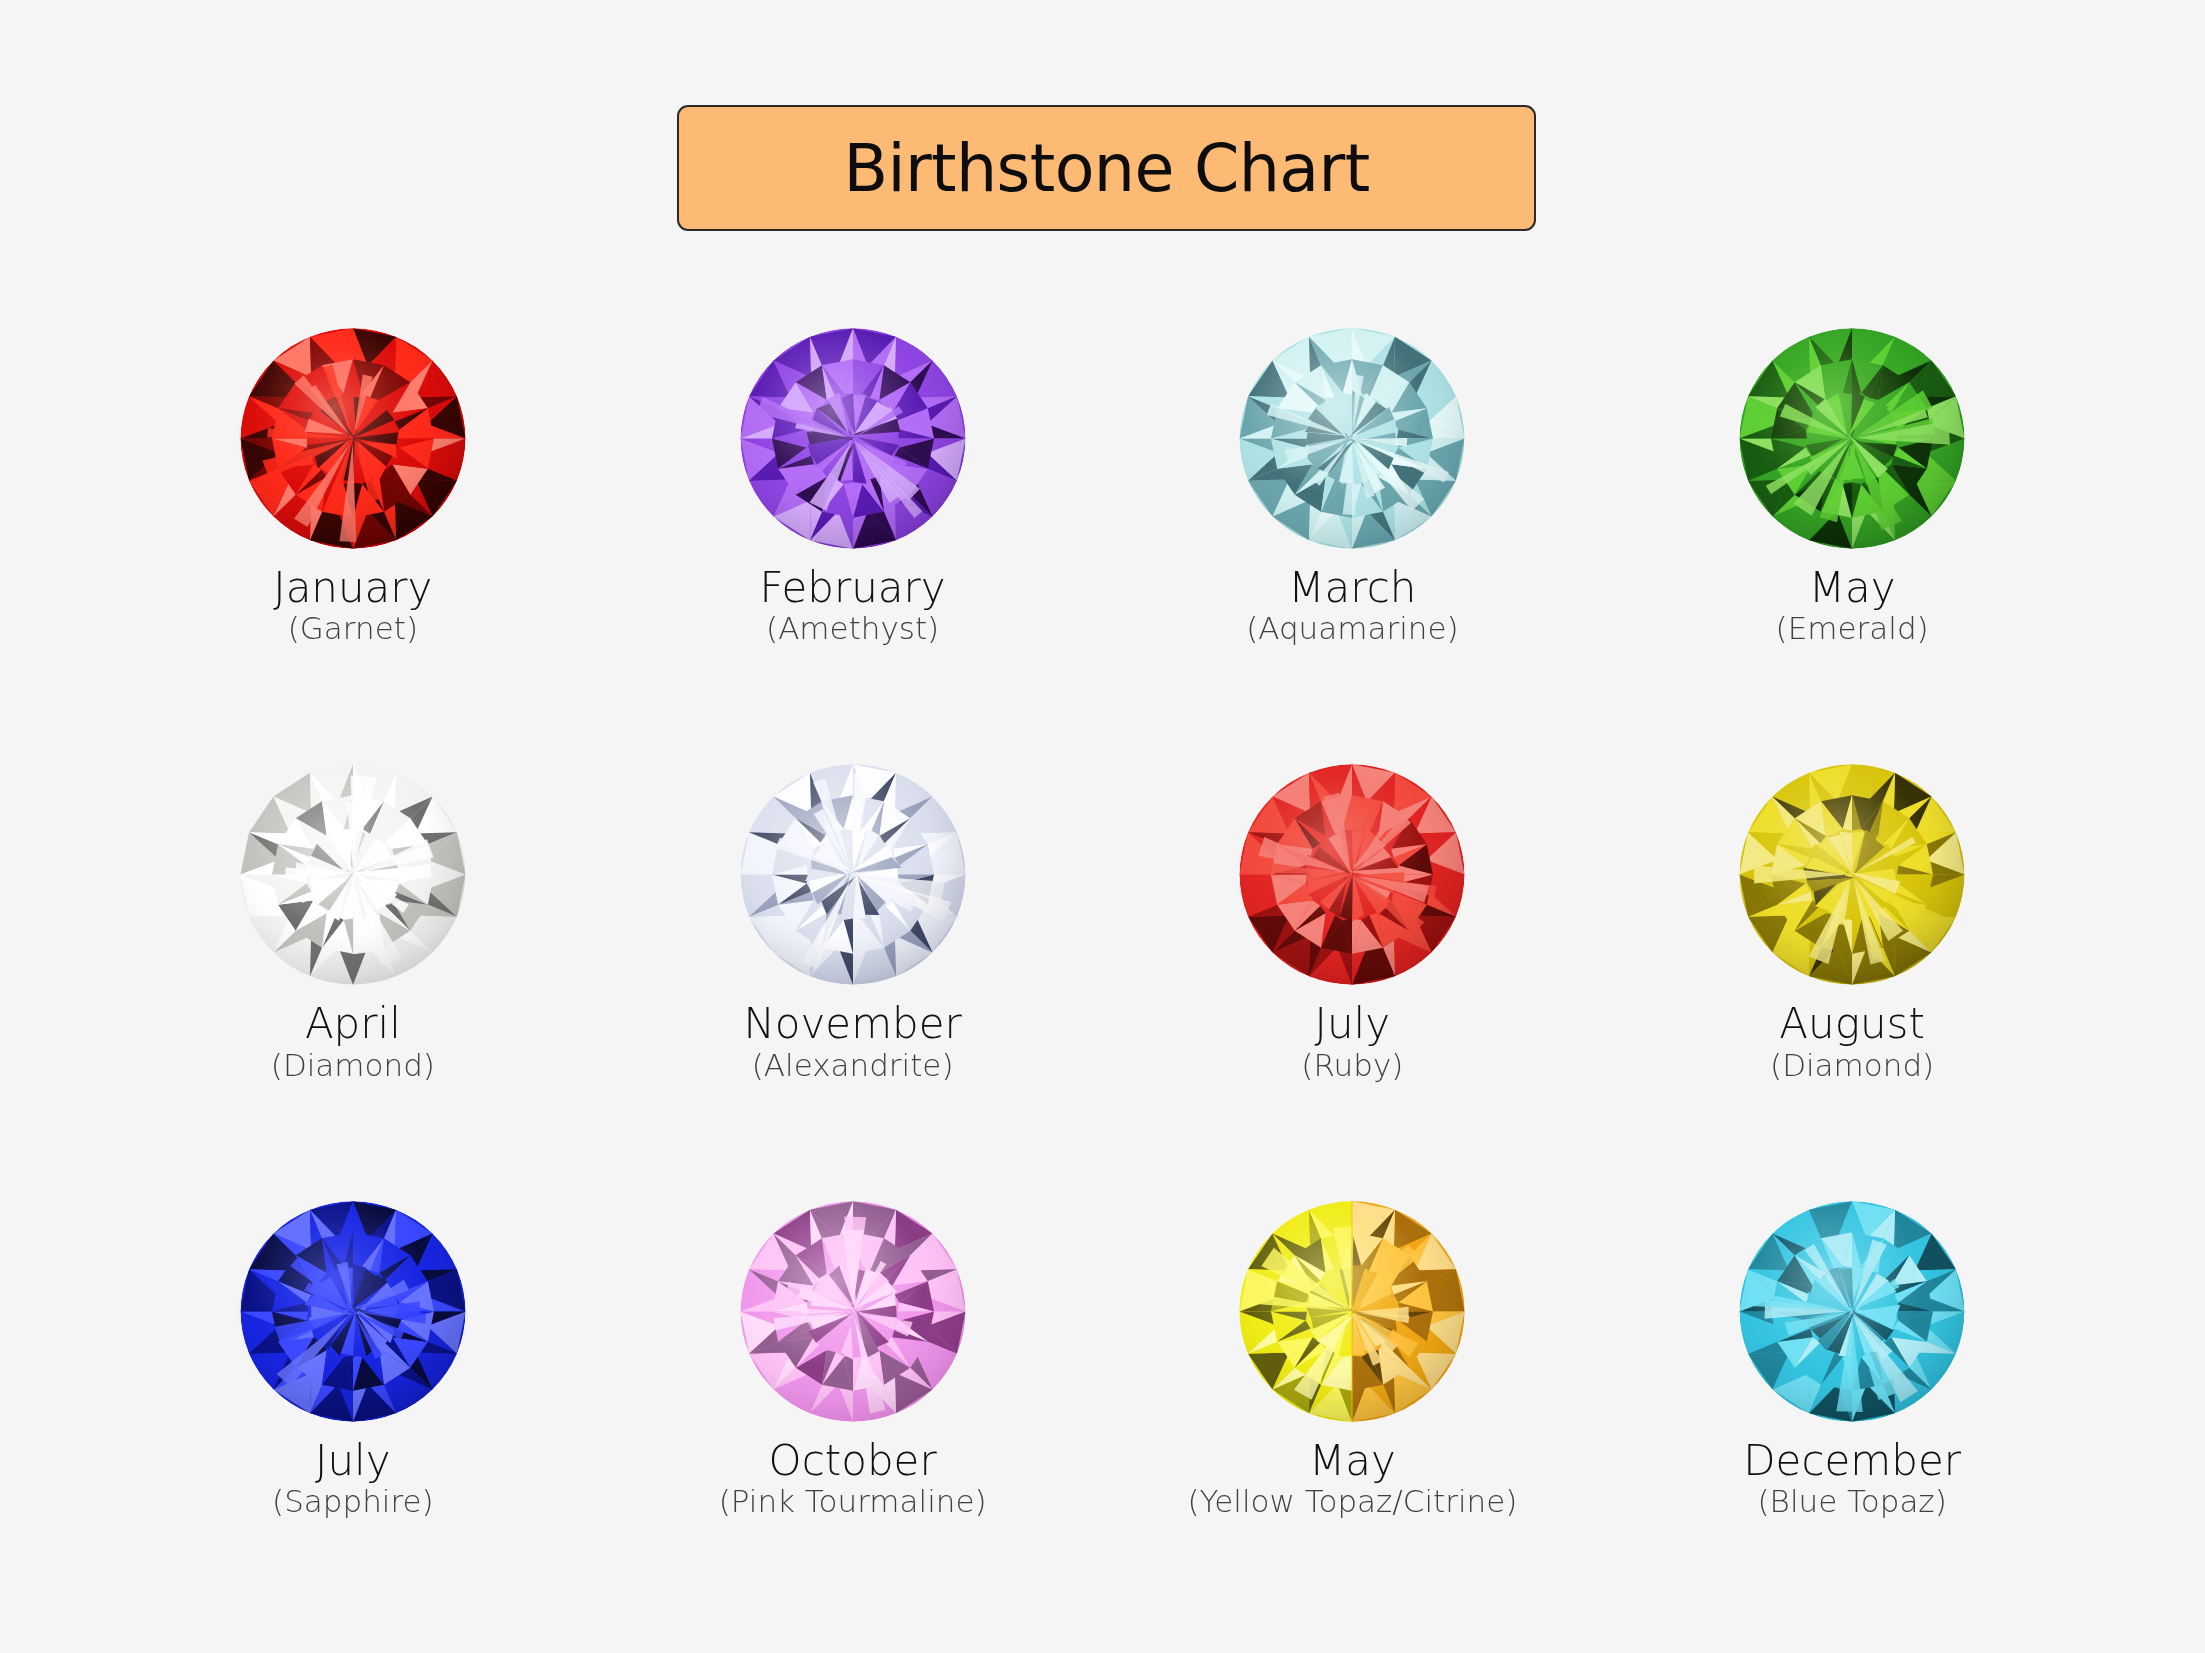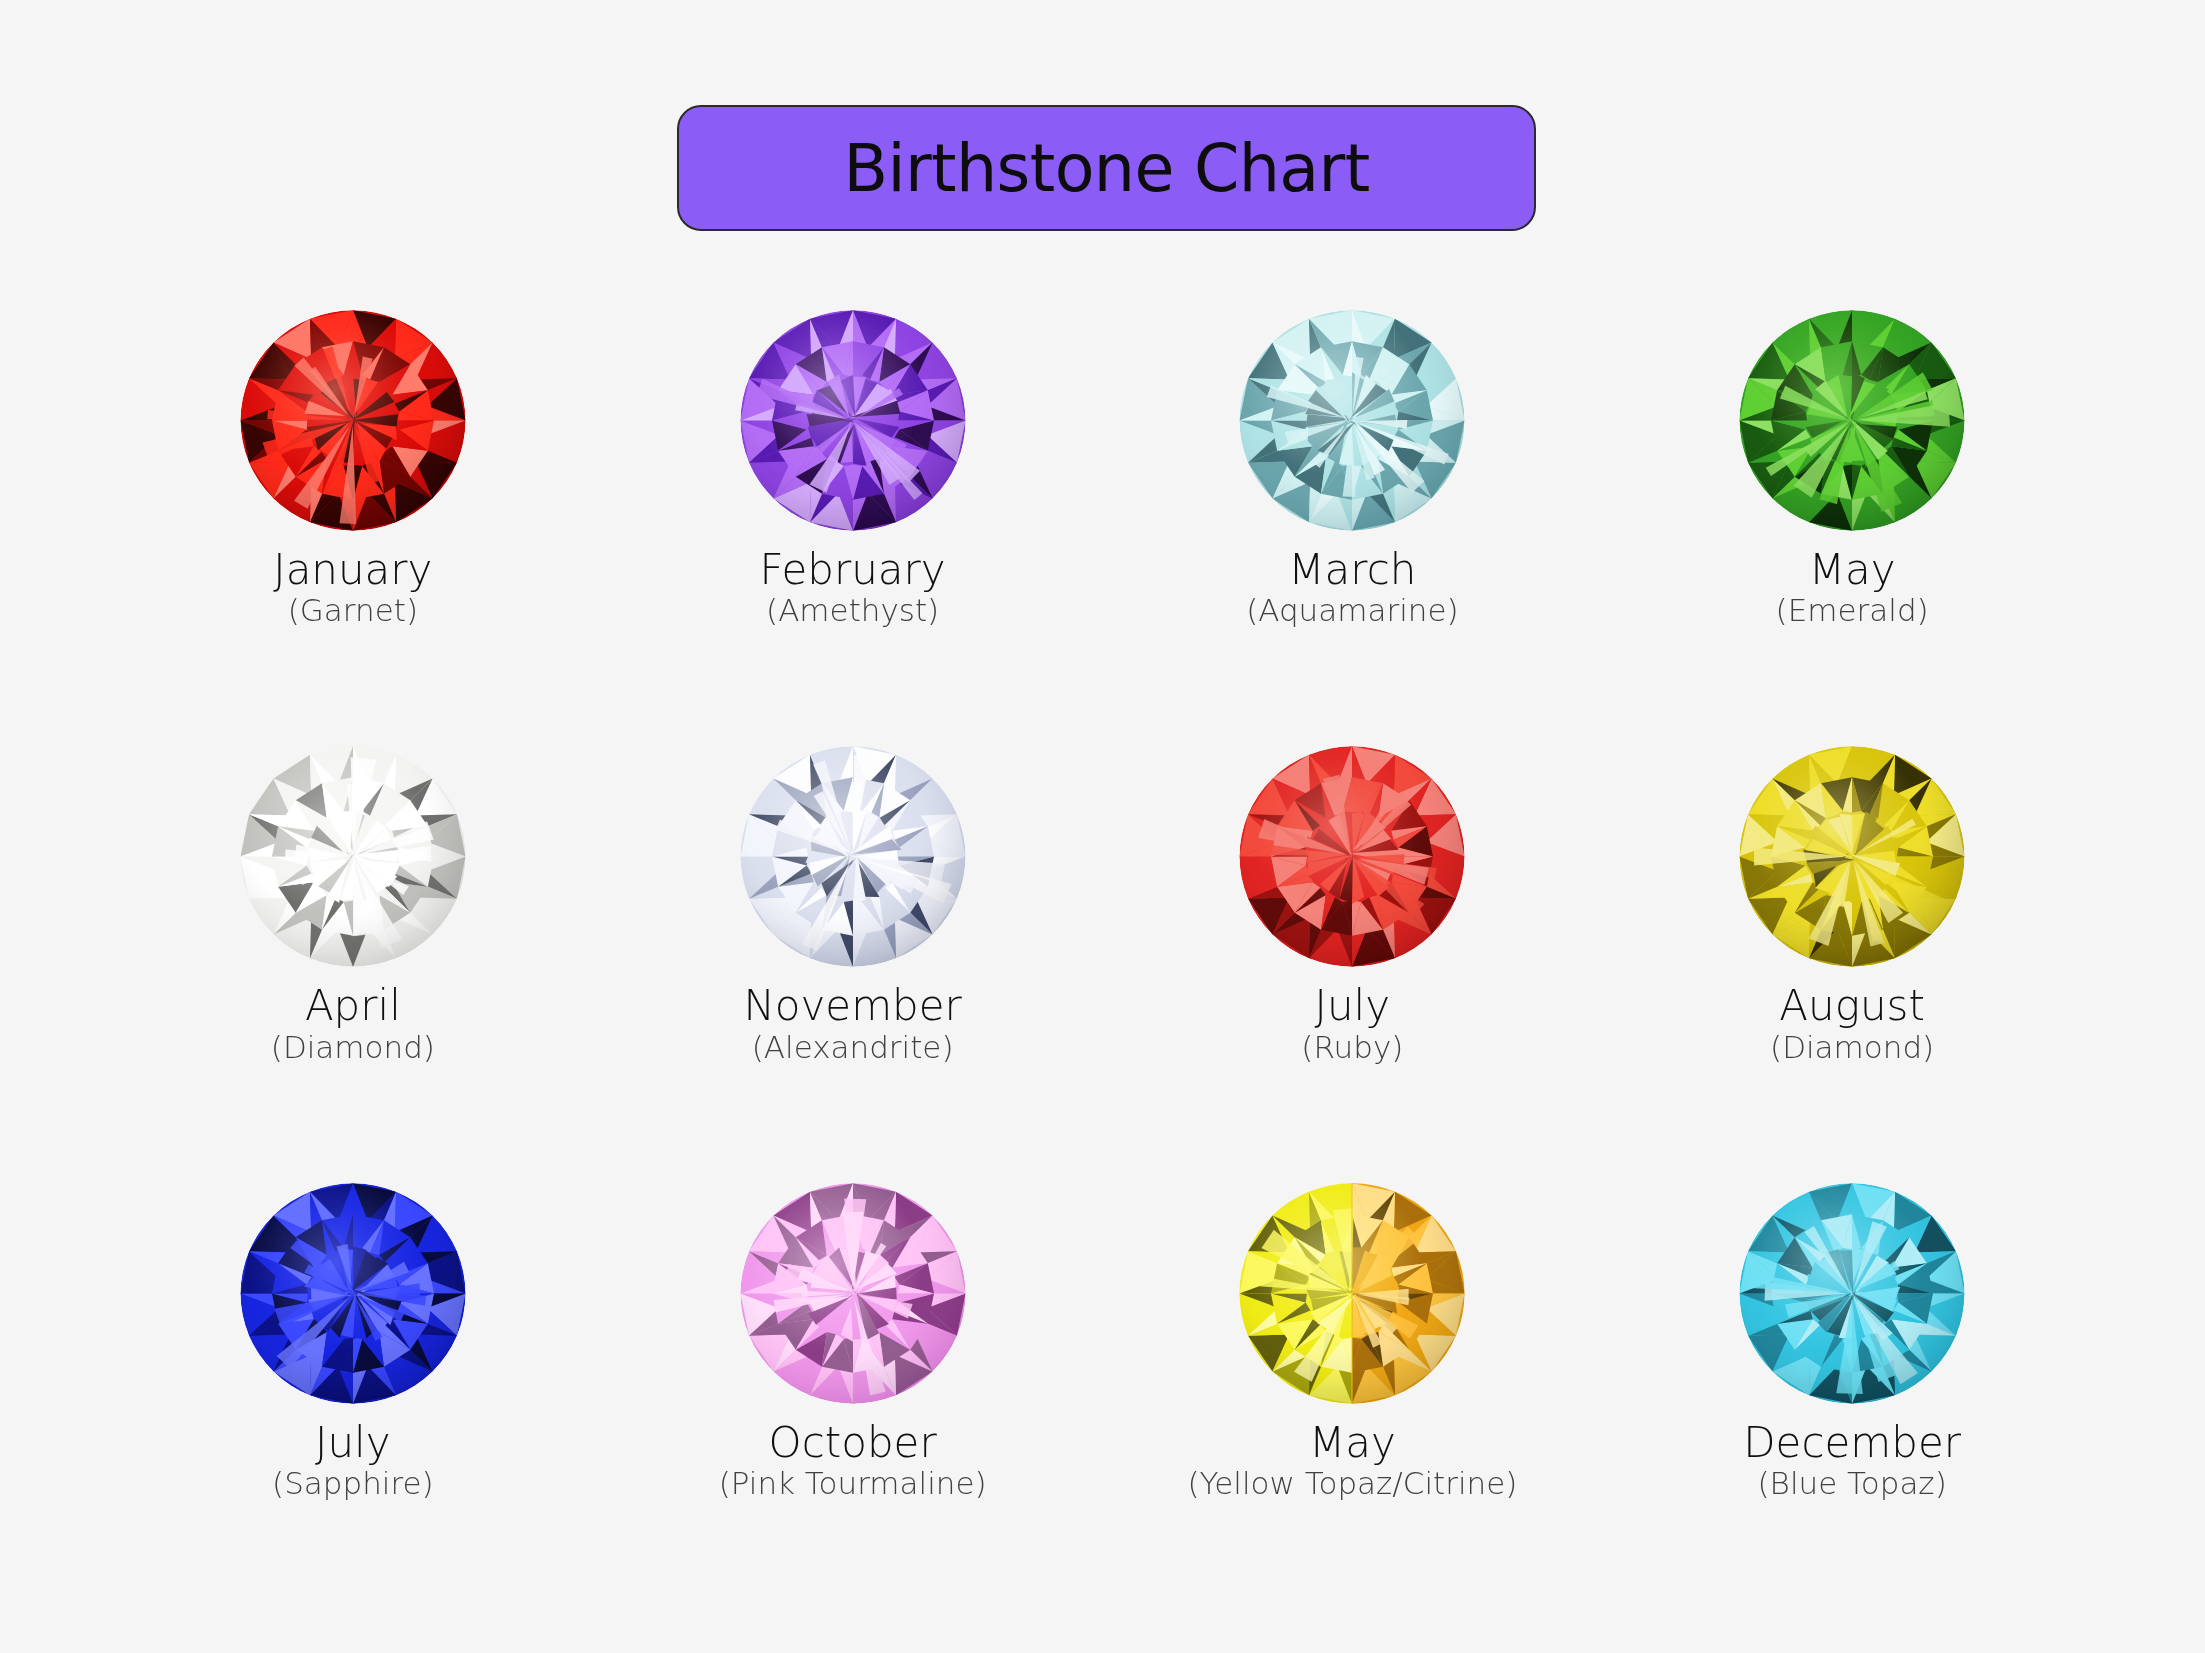--- a/index.html
+++ b/index.html
@@ -16,41 +16,41 @@
   }
 
   
   #title-box {
     position: absolute;
     left: 677px;
     top: 105px;
     width: 859px;
     height: 126px;
     border: 2.9px solid #2b2b2b;
-    border-radius: 24px;
-    background: #8b5cf6;
+    border-radius: 11px;
+    background: #fdba74;
     box-sizing: border-box;
     display: flex;
     align-items: center;
     justify-content: center;
   }
   #title-text {
     font-size: 65px;
     font-weight: 400;
     color: #0d0d0d;
     letter-spacing: -0.6px;
     line-height: 1;
     font-family: "DejaVu Sans", sans-serif;
   }
 
   
   #gem-grid {
     position: absolute;
     left: 103px;
-    top: 308px;
+    top: 326px;
     width: 1999px;
     height: 1309px;
     display: grid;
     grid-template-columns: repeat(4, 1fr);
     grid-template-rows: repeat(3, 1fr);
   }
   .gem-cell {
     display: flex;
     flex-direction: column;
     align-items: center;

